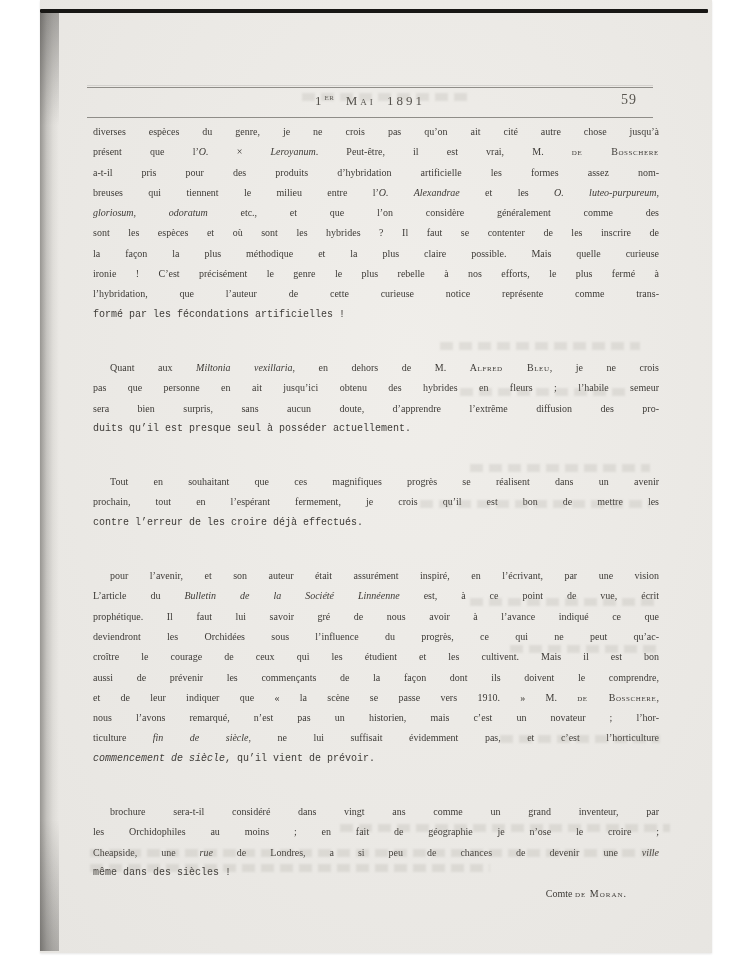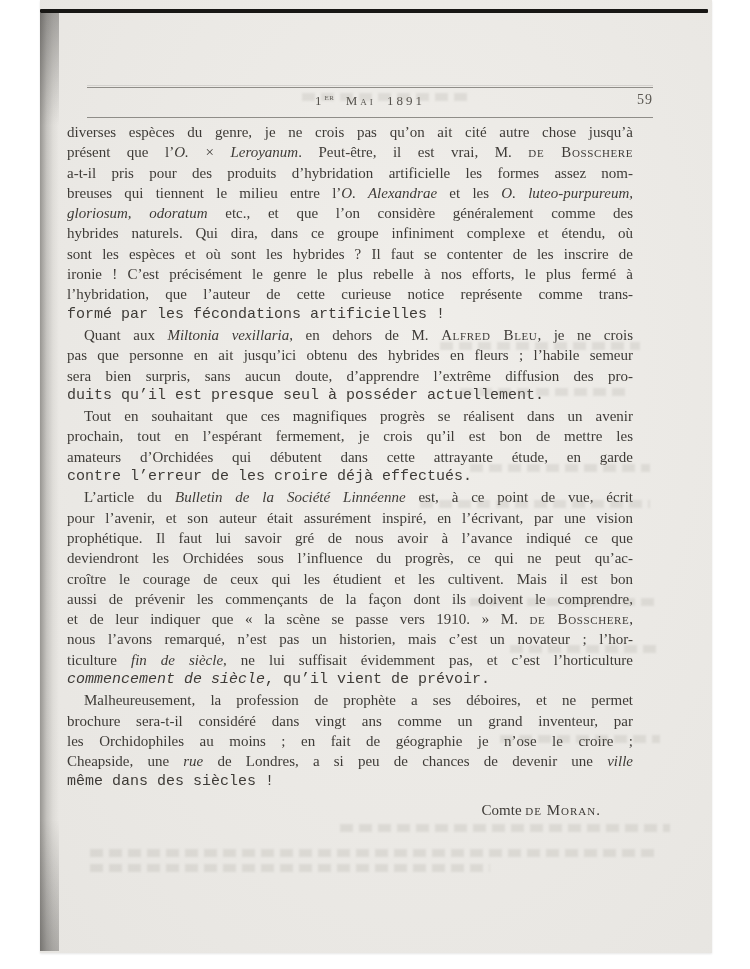--- a/index.html
+++ b/index.html
@@ -59,51 +59,51 @@
   }
   .header-date {
     position: absolute;
     left: 0; right: 0; text-align: center;
     font-size: 13px; letter-spacing: 3px; word-spacing: 5px;
     font-variant: small-caps;
   }
   .header-date sup { font-size: 10px; letter-spacing: 0.5px; }
   .header-pagenum {
     position: absolute;
-    right: 0; top: 1px;
+    right: 16px; top: 1px;
     font-size: 14px; letter-spacing: 1px;
     color: #595650;
   }
 
   
   .text-block {
     position: absolute;
-    left: 27px; top: 122px; width: 566px;
-    font-size: 15px; line-height: 20.3px;
+    left: 53px; top: 122px; width: 566px;
+    font-size: 10px; line-height: 20.3px;
     color: #3e3b37;
   }
   .para { margin: 0; }
-  .para.indent .line:first-child { text-indent: 17px; }
+  .para.indent .line:first-child { text-indent: 17px; margin-top: 33px; }
   .line {
     text-align: justify;
     text-align-last: justify;
     -moz-text-align-last: justify;
   }
   .line.last {
     text-align-last: left;
     font-family: Liberation Mono, monospace;
     -moz-text-align-last: left;
   }
   .sty-i { font-style: italic; }
   .sty-sc { font-variant: small-caps; letter-spacing: 0.6px; }
 
   .signature {
     text-align: right;
     padding-right: 33px;
-    margin-top: 8px;
+    margin-top: 1px;
   }
   .signature .sty-sc { letter-spacing: 1px; }
 
   
   .ghost {
     position: absolute;
     height: 8px;
     background: repeating-linear-gradient(90deg,
       rgba(148,144,134,0.38) 0 13px, rgba(148,144,134,0) 13px 19px);
     filter: blur(1px);
@@ -130,52 +130,50 @@
   <div class="rule bottom"></div>
 
   <div class="text-block">
 
   <div class="para">
         <div class="line"><span>diverses espèces du genre, je ne crois pas qu’on ait cité autre chose jusqu’à</span></div>
         <div class="line"><span>présent que l’</span><span class="sty-i">O.</span><span> × </span><span class="sty-i">Leroyanum</span><span>. Peut-être, il est vrai, M. </span><span class="sty-sc">de Bosschere</span></div>
         <div class="line"><span>a-t-il pris pour des produits d’hybridation artificielle les formes assez nom-</span></div>
         <div class="line"><span>breuses qui tiennent le milieu entre l’</span><span class="sty-i">O. Alexandrae</span><span> et les </span><span class="sty-i">O. luteo-purpureum,</span></div>
         <div class="line"><span class="sty-i">gloriosum, odoratum</span><span> etc., et que l’on considère généralement comme des</span></div>
-        <div class="line"><span>hybrides naturels. Qui dira, dans ce groupe infiniment complexe et étendu, où</span></div>
         <div class="line"><span>sont les espèces et où sont les hybrides ? Il faut se contenter de les inscrire de</span></div>
+        <div class="line"><span>la façon la plus méthodique et la plus claire possible. Mais quelle curieuse</span></div>
         <div class="line"><span>ironie ! C’est précisément le genre le plus rebelle à nos efforts, le plus fermé à</span></div>
         <div class="line"><span>l’hybridation, que l’auteur de cette curieuse notice représente comme trans-</span></div>
         <div class="line last"><span>formé par les fécondations artificielles !</span></div>
       </div>
       <div class="para indent">
         <div class="line"><span>Quant aux </span><span class="sty-i">Miltonia vexillaria</span><span>, en dehors de M. </span><span class="sty-sc">Alfred Bleu</span><span>, je ne crois</span></div>
         <div class="line"><span>pas que personne en ait jusqu’ici obtenu des hybrides en fleurs ; l’habile semeur</span></div>
         <div class="line"><span>sera bien surpris, sans aucun doute, d’apprendre l’extrême diffusion des pro-</span></div>
         <div class="line last"><span>duits qu’il est presque seul à posséder actuellement.</span></div>
       </div>
       <div class="para indent">
         <div class="line"><span>Tout en souhaitant que ces magnifiques progrès se réalisent dans un avenir</span></div>
         <div class="line"><span>prochain, tout en l’espérant fermement, je crois qu’il est bon de mettre les</span></div>
-        <div class="line"><span>amateurs d’Orchidées qui débutent dans cette attrayante étude, en garde</span></div>
         <div class="line last"><span>contre l’erreur de les croire déjà effectués.</span></div>
       </div>
       <div class="para indent">
+        <div class="line"><span>pour l’avenir, et son auteur était assurément inspiré, en l’écrivant, par une vision</span></div>
         <div class="line"><span>L’article du </span><span class="sty-i">Bulletin de la Société Linnéenne</span><span> est, à ce point de vue, écrit</span></div>
-        <div class="line"><span>pour l’avenir, et son auteur était assurément inspiré, en l’écrivant, par une vision</span></div>
         <div class="line"><span>prophétique. Il faut lui savoir gré de nous avoir à l’avance indiqué ce que</span></div>
         <div class="line"><span>deviendront les Orchidées sous l’influence du progrès, ce qui ne peut qu’ac-</span></div>
         <div class="line"><span>croître le courage de ceux qui les étudient et les cultivent. Mais il est bon</span></div>
         <div class="line"><span>aussi de prévenir les commençants de la façon dont ils doivent le comprendre,</span></div>
         <div class="line"><span>et de leur indiquer que « la scène se passe vers 1910. » M. </span><span class="sty-sc">de Bosschere</span><span>,</span></div>
         <div class="line"><span>nous l’avons remarqué, n’est pas un historien, mais c’est un novateur ; l’hor-</span></div>
         <div class="line"><span>ticulture </span><span class="sty-i">fin de siècle</span><span>, ne lui suffisait évidemment pas, et c’est l’horticulture</span></div>
         <div class="line last"><span class="sty-i">commencement de siècle</span><span>, qu’il vient de prévoir.</span></div>
       </div>
       <div class="para indent">
-        <div class="line"><span>Malheureusement, la profession de prophète a ses déboires, et ne permet</span></div>
         <div class="line"><span>brochure sera-t-il considéré dans vingt ans comme un grand inventeur, par</span></div>
         <div class="line"><span>les Orchidophiles au moins ; en fait de géographie je n’ose le croire ;</span></div>
         <div class="line"><span>Cheapside, une </span><span class="sty-i">rue</span><span> de Londres, a si peu de chances de devenir une </span><span class="sty-i">ville</span></div>
         <div class="line last"><span>même dans des siècles !</span></div>
       </div>
       <div class="signature"><span>Comte </span><span class="sty-sc">de Moran</span><span>.</span></div>
     </div>
 
   <div class="ghost" style="left:262px; top:93px;  width:168px;"></div>
   <div class="ghost" style="left:400px; top:342px; width:200px;"></div>

